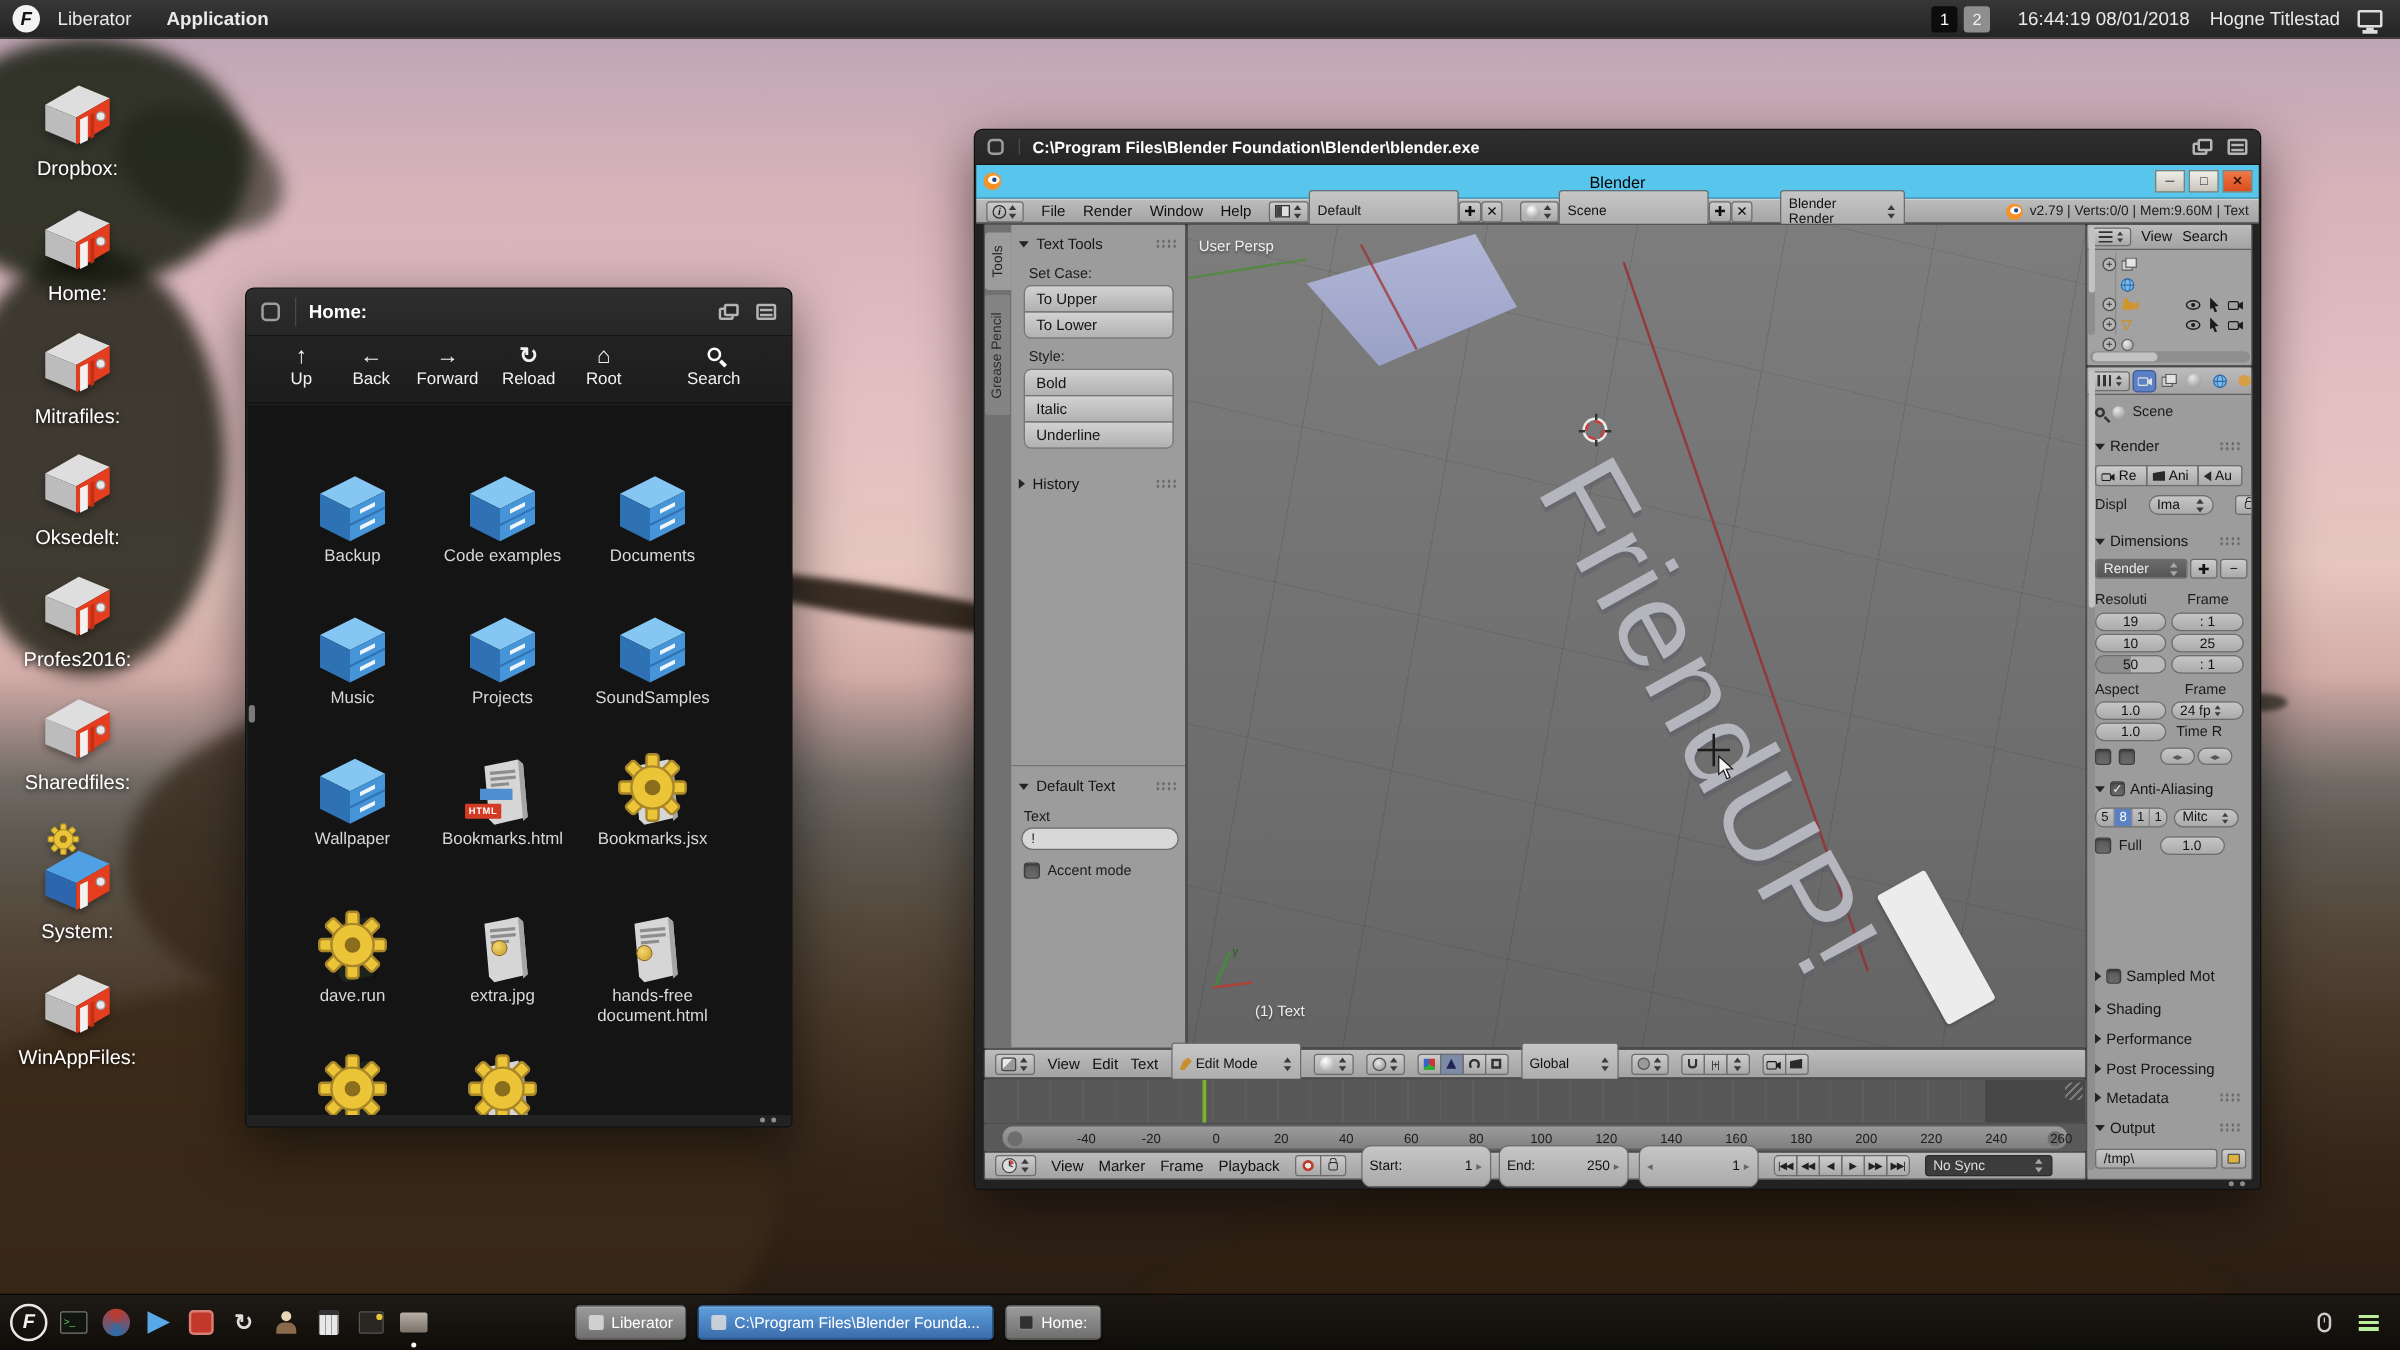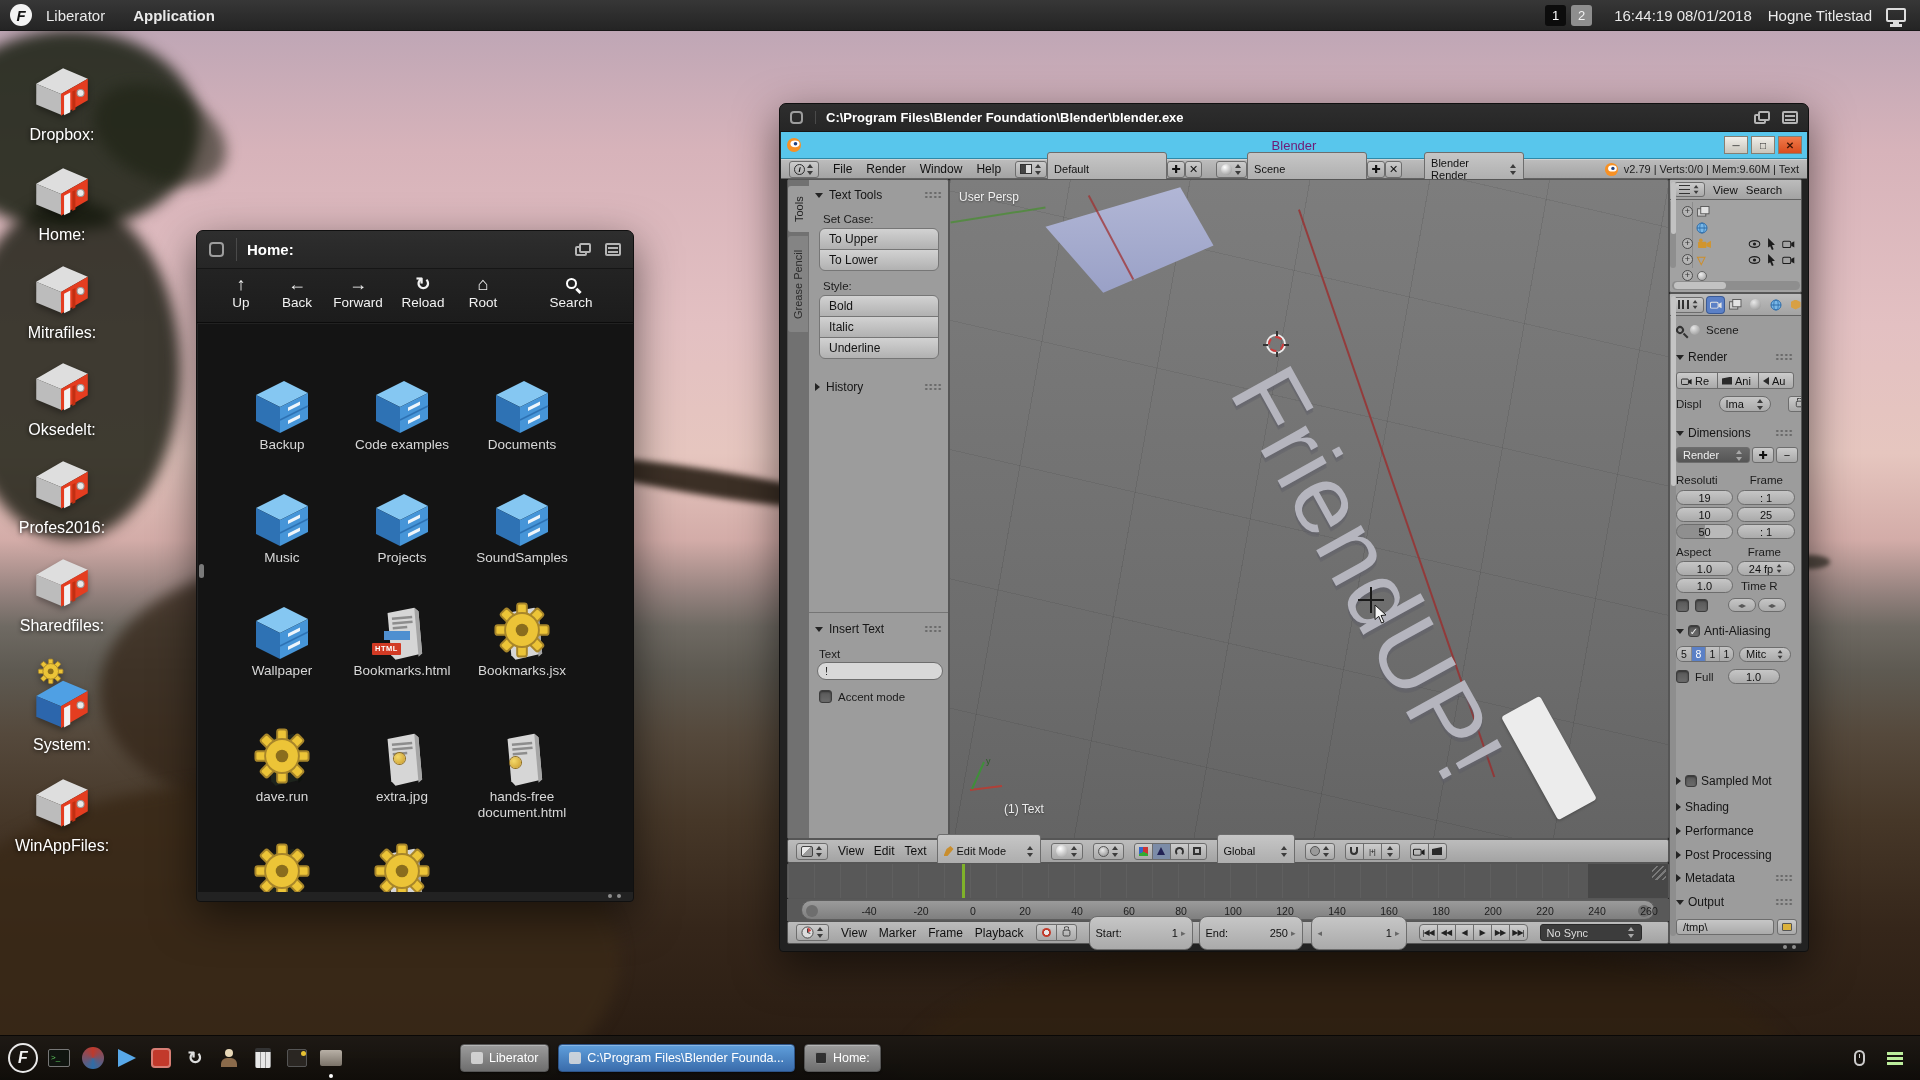--- a/index.html
+++ b/index.html
@@ -457,21 +457,21 @@
           <i class="b"></i>
           <i class="t"></i>
         </div>
       <div class="fico-lines"></div>
     </div>
 
     <div class="winebar a" style="left:1px;top:28px;width:1026px;height:27px;padding:0 5px">
       <svg width="16" height="16" viewBox="0 0 16 16">
           <use href="#i-blogo"></use>
         </svg>
-      <div style="position:absolute;left:0;right:0;text-align:center;color:#701a75;font-size:13px">Blender</div>
+      <div style="position:absolute;left:0;right:0;text-align:center;color:#000000;font-size:13px">Blender</div>
       <div style="margin-left:auto;display:flex;z-index:1">
         <div class="winebtn">─</div>
         <div class="winebtn">□</div>
         <div class="winebtn close">✕</div>
       </div>
     </div>
 
     <div class="bbar a" style="left:1px;top:55px;width:1026px;height:20px;gap:14px;padding:0 8px">
       <div class="bbtn" style="gap:2px">
         <span style="width:11px;height:11px;border-radius:50%;border:1.5px solid #2b2b2b;font-size:8px;display:flex;align-items:center;justify-content:center;font-style:italic;font-weight:bold">i</span>
@@ -538,21 +538,21 @@
           <div class="sbtn last">Underline</div>
         </div>
         <div class="phead" style="position:absolute;left:6px;top:200px;right:6px">
           <span class="tri-r"></span>
           <span>History</span>
           <span class="grip"></span>
         </div>
         <div class="a" style="left:0;top:432px;width:139px;height:1px;background:#757575"></div>
         <div class="phead" style="position:absolute;left:6px;top:442px;right:6px">
           <span class="tri-d"></span>
-          <span>Insert Text</span>
+          <span>Default Text</span>
           <span class="grip"></span>
         </div>
         <div class="slabel a" style="left:10px;top:468px">Text</div>
         <input class="a" style="left: 8px; top: 482px; width: 126px; height: 18px; border-radius: 9px; border: 1px solid rgb(109, 109, 109); background: rgb(216, 216, 216); font-size: 11px; color: rgb(34, 34, 34); padding: 0px 7px; font-family: inherit;" value="!">
         <div class="a" style="left:10px;top:510px;display:flex;align-items:center;gap:6px">
           <span class="chk"></span>
           <span class="slabel">Accent mode</span>
         </div>
       </div>
     </div>
@@ -907,21 +907,21 @@
           </div>
       </div>
       <div class="prow" style="top:252px">
         <span class="slabel">Aspect</span>
         <span class="slabel" style="margin-left:auto;margin-right:12px">Frame</span>
       </div>
       <div class="prow" style="top:267px;gap:4px">
         <div class="bfield" style="width:57px;height:15px;justify-content:center">
             <span>1.0</span>
           </div>
-        <div class="bfield" style="width:58px;height:15px;justify-content:center">
+        <div class="bfield" style="width:58px;height:15px;">
             <span>24 fp</span>
             <span class="ud" style="transform:scale(.8)"></span>
           </div>
       </div>
       <div class="prow" style="top:284px;gap:4px">
         <div class="bfield" style="width:57px;height:15px;justify-content:center">
             <span>1.0</span>
           </div>
         <span class="slabel" style="margin-left:4px">Time R</span>
       </div>

